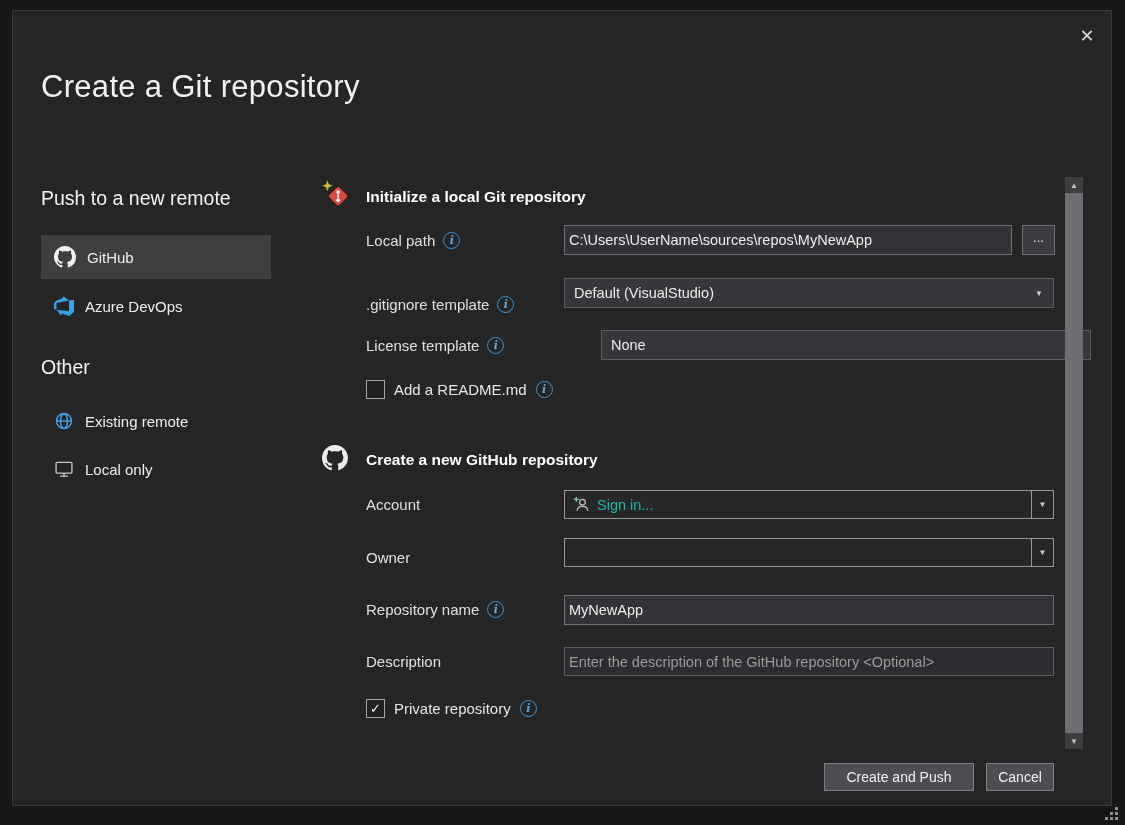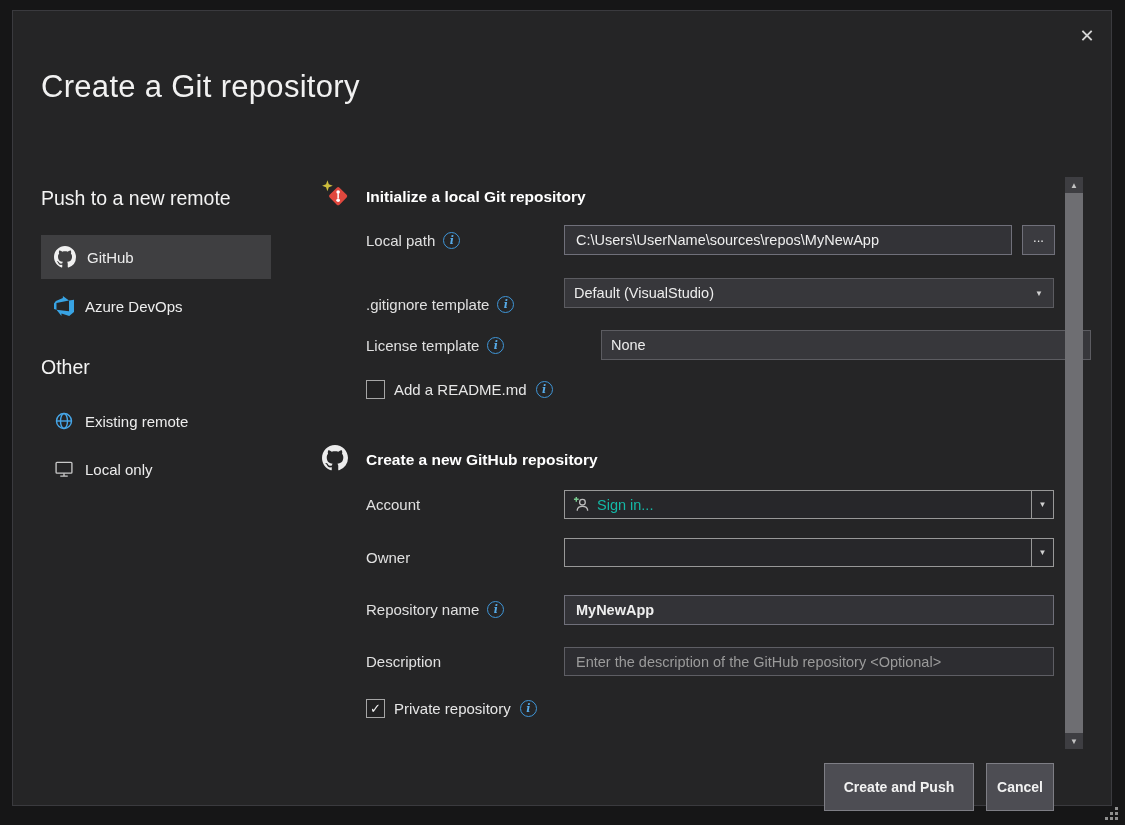--- a/index.html
+++ b/index.html
@@ -11,40 +11,40 @@
   .sidebar{position:absolute;left:28px;top:176px;width:230px;}
   .side-heading{font-size:19.5px;color:#f3f3f3;}
   .side-item{display:flex;align-items:center;gap:11px;padding-left:13px;cursor:pointer;color:#ededed;font-size:15px;box-sizing:border-box;}
   .side-item.selected{background:#3f3f41;}
   
   .sec-icon{position:absolute;}
   .sec-title{position:absolute;font-size:15.5px;font-weight:bold;color:#ffffff;}
   .label-row{position:absolute;display:flex;align-items:center;gap:8px;height:18px;}
   .lbl{color:#e0e0e0;font-size:15px;white-space:nowrap;}
   .info{display:inline-flex;width:17px;height:17px;border:1px solid #3f96d8;border-radius:50%;color:#57abe8;font-size:11px;align-items:center;justify-content:center;font-style:italic;font-weight:bold;font-family:"DejaVu Serif",serif;box-sizing:border-box;cursor:default;}
-  .textinput{position:absolute;background:#333337;border:1px solid #70707a;color:#eeeeee;font-size:14.5px;padding:0 11px;box-sizing:border-box;font-family:inherit;outline:none;}
+  .textinput{position:absolute;background:#333337;border:1px solid #70707a;color:#eeeeee;font-size:14.5px;padding:0 4px;box-sizing:border-box;font-family:inherit;outline:none;}
   .textinput.dim{background:#2d2d31;border-color:#5e5e64;}
   .textinput::placeholder{color:#9b9b9b;}
   .browse{position:absolute;background:#3b3b40;border:1px solid #70707a;color:#e9e9e9;font-size:13px;cursor:pointer;box-sizing:border-box;font-family:inherit;padding-bottom:6px;}
   .dropdown{position:absolute;display:flex;align-items:center;justify-content:space-between;background:#37373b;border:1px solid #5c5c61;padding:0 10px 0 9px;box-sizing:border-box;color:#ededed;font-size:14.5px;cursor:pointer;}
   .caret{font-size:8px;color:#d0d0d0;}
   .combo{position:absolute;display:flex;align-items:center;background:#27272a;border:1px solid #989898;box-sizing:border-box;padding-left:8px;gap:7px;font-size:14.5px;cursor:pointer;}
   .combo .spacer{flex:1;}
   .caret-cell{width:21px;align-self:stretch;border-left:1px solid #989898;display:flex;align-items:center;justify-content:center;}
   .placeholder-text{color:#14b8a6;}
   .inline-row{position:absolute;display:flex;align-items:center;gap:9px;}
   .checkbox{width:19px;height:19px;border:1px solid #a6a6a6;background:#212122;display:inline-flex;align-items:center;justify-content:center;color:#f4f4f4;font-size:13px;box-sizing:border-box;cursor:pointer;}
   .chk-lbl{color:#e6e6e6;font-size:15px;}
   
   .scrollbar{position:absolute;width:18px;background:#3e3e42;}
   .scroll-btn{position:absolute;left:0;top:0;width:18px;height:16px;display:flex;align-items:center;justify-content:center;color:#c2c2c2;font-size:8px;cursor:pointer;}
   .scroll-btn.bottom{top:auto;bottom:0;}
   .scroll-thumb{position:absolute;left:0;top:16px;width:18px;height:540px;background:#6e6e72;cursor:pointer;}
   
-  .btn{position:absolute;height:48px;background:#4d4d53;border:1px solid #7e7e85;color:#f2f2f2;font-size:14px;font-family:inherit;cursor:pointer;font-weight:bold;}
+  .btn{position:absolute;height:28px;background:#4d4d53;border:1px solid #7e7e85;color:#f2f2f2;font-size:14px;font-family:inherit;cursor:pointer;}
   
   .grip{position:absolute;right:6px;bottom:4px;width:16px;height:16px;}
   .grip::after{content:"";position:absolute;left:0;top:0;width:3px;height:3px;background:transparent;
     box-shadow:12px 2px #8f8f8f,12px 7px #8f8f8f,12px 12px #8f8f8f,7px 7px #8f8f8f,7px 12px #8f8f8f,2px 12px #8f8f8f;}
 </style>
 </head>
 <body>
 
 <div class="stage">
   <div class="dialog">
@@ -177,21 +177,21 @@
       <span class="spacer"></span>
       <span class="caret-cell">
         <span class="caret">▼</span>
       </span>
     </div>
 
     <div class="label-row" style="left:353px;top:589px;">
       <span class="lbl">Repository name</span>
       <span class="info">i</span>
     </div>
-    <input class="textinput" style="left: 551px; top: 584px; width: 490px; height: 30px; font-weight: bold;" value="MyNewApp">
+    <input class="textinput" style="left: 551px; top: 584px; width: 490px; height: 30px;" value="MyNewApp">
 
     <div class="label-row" style="left:353px;top:641px;">
       <span class="lbl">Description</span>
     </div>
     <input class="textinput dim" style="left: 551px; top: 636px; width: 490px; height: 29px;" placeholder="Enter the description of the GitHub repository &lt;Optional&gt;">
 
     <div class="inline-row" style="left:353px;top:688px;">
       <span class="checkbox">
         <span>✓</span>
       </span>

